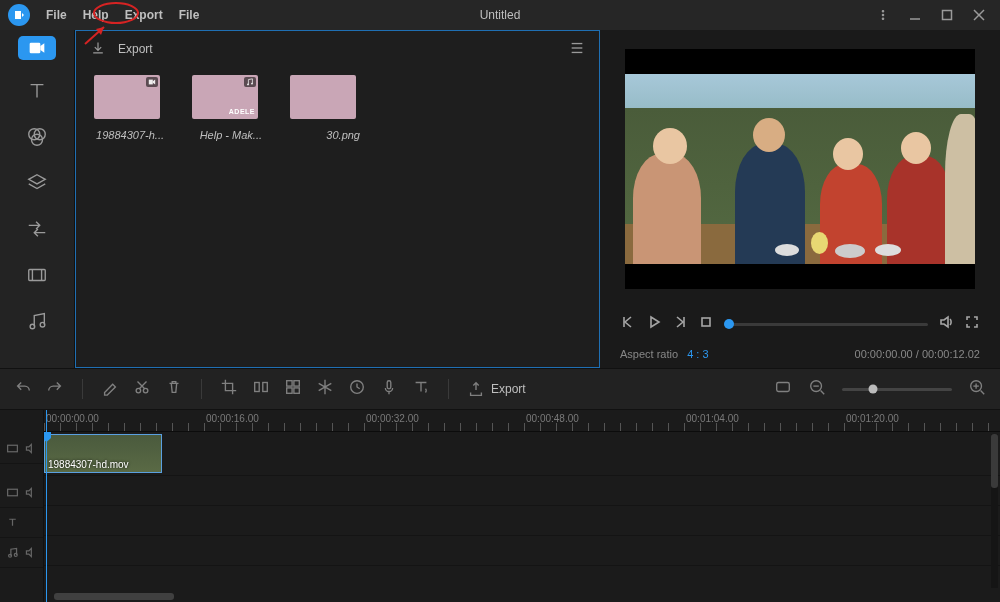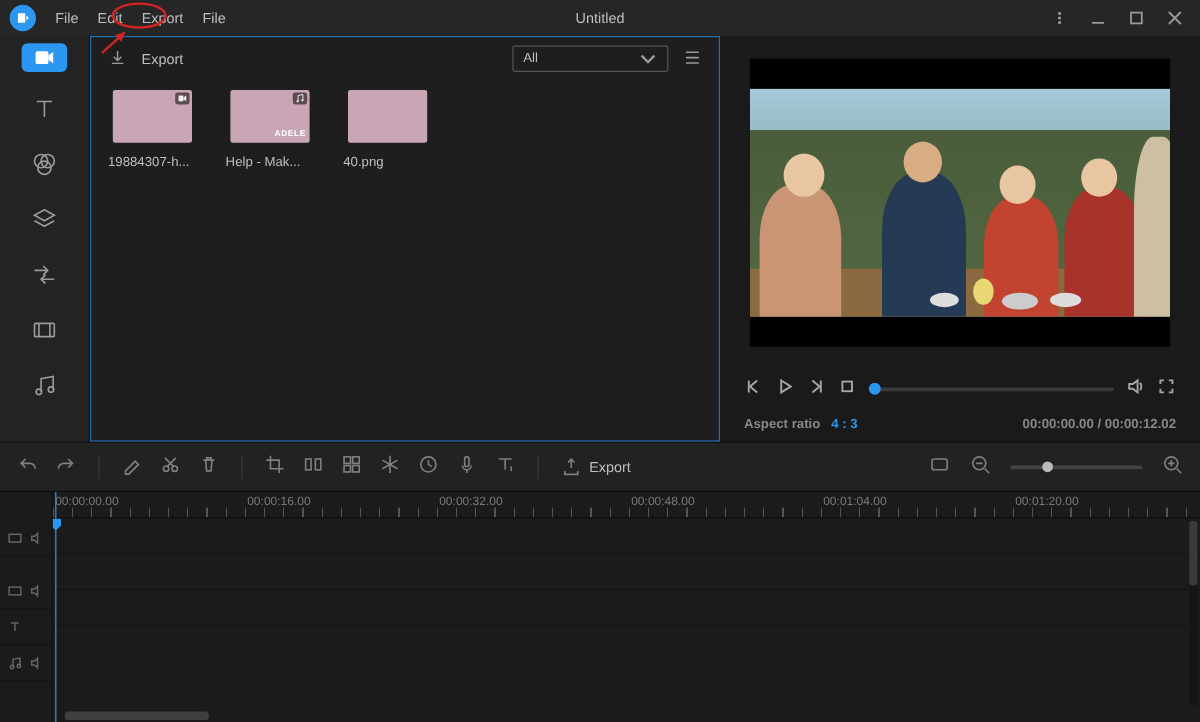--- a/index.html
+++ b/index.html
@@ -18,21 +18,21 @@
   .titlebar {
     height: 30px; display: flex; align-items: center;
     background: #262626; font-size: 12px; color: var(--text);
     position: relative;
   }
   .titlebar .logo {
     width: 22px; height: 22px; border-radius: 50%; background: var(--accent);
     margin: 0 8px; display: flex; align-items: center; justify-content: center;
   }
   .titlebar .logo svg { width: 12px; height: 12px; fill: #fff; }
-  .titlebar .menu-item { padding: 0 8px; cursor: default; position: relative; }
+  .titlebar .menu-item { padding: 0 8px; cursor: default; position: relative; font-weight: bold; }
   .titlebar .title-center {
     position: absolute; left: 50%; transform: translateX(-50%);
     color: var(--text);
   }
   .titlebar .win-controls { margin-left: auto; display: flex; align-items: center; gap: 14px; padding-right: 12px; }
   .titlebar .win-controls span { width: 18px; display: flex; justify-content: center; }
   .titlebar .win-controls svg { width: 12px; height: 12px; stroke: #9a9a9a; fill: none; stroke-width: 1.5; }
 
   
   .annot-circle {
@@ -89,21 +89,21 @@
   .lib-grid {
     display: flex; padding: 8px 14px; gap: 24px;
   }
   .media {
     width: 74px; display:flex; flex-direction:column; align-items:center;
   }
   .media .thumb {
     width: 66px; height: 44px; background: #c9a6b6; border-radius: 2px;
     position: relative; overflow: hidden;
   }
-  .media .label { font-size: 11px; color: var(--text); margin-top: 10px; text-align: left; white-space: nowrap; overflow: hidden; text-overflow: ellipsis; width: 100%; }
+  .media .label { font-size: 11px; color: var(--text); margin-top: 10px; text-align: right; white-space: nowrap; overflow: hidden; text-overflow: ellipsis; width: 100%; font-style: italic; }
   .media .type-badge {
     position:absolute; top:2px; right:2px; width:12px; height:10px;
     background: rgba(0,0,0,.55); border-radius:2px;
     display:flex; align-items:center; justify-content:center;
   }
   .media .type-badge svg { width:8px; height:8px; fill:#eee; }
 
   
   .preview {
     width: 400px; background: #1a1a1a;
@@ -119,21 +119,21 @@
     background: linear-gradient(#4a5a3d, #5a6a45);
   }
   .preview .controls {
     height: 32px; display:flex; align-items:center; gap:10px;
   }
   .preview .controls svg { width:16px; height:16px; stroke:#a5a5a5; fill:none; stroke-width:1.6; }
   .preview .seek { flex:1; height: 3px; background:#3a3a3a; border-radius:2px; position:relative; }
   .preview .seek .dot { position:absolute; left:0; top:50%; transform:translate(0,-50%); width:10px; height:10px; border-radius:50%; background: var(--accent); }
   .preview .info-row {
     height: 28px; display:flex; align-items:center; justify-content:space-between;
-    font-size: 11px; color: var(--text-dim); font-weight: bold;
+    font-size: 11px; color: var(--text-dim);
   }
   .preview .info-row .ratio-val { color: var(--accent); margin-left: 6px; }
 
   
   .tl-toolbar {
     height: 42px; background: #222; border-top:1px solid #111; border-bottom:1px solid #111;
     display:flex; align-items:center; padding: 0 14px; gap: 18px;
   }
   .tl-toolbar .sep { width:1px; height:20px; background: #3a3a3a; }
   .tl-toolbar svg { width:18px; height:18px; stroke:#808080; fill:none; stroke-width:1.5; }
@@ -234,21 +234,21 @@
 </head>
 <body>
 
 <div class="titlebar">
   <div class="logo">
     <svg viewBox="0 0 24 24">
         <path d="M4 4h12v16H4zM18 8l4 4-4 4z"></path>
       </svg>
   </div>
   <div class="menu-item">File</div>
-  <div class="menu-item">Edit</div>
+  <div class="menu-item">Help</div>
   <div class="menu-item">Export</div>
   <div class="menu-item">File</div>
   <div class="title-center">Untitled</div>
   <div class="win-controls">
     <span>
         <svg viewBox="0 0 16 16">
           <circle cx="8" cy="3" r="1" fill="#9a9a9a"></circle>
           <circle cx="8" cy="8" r="1" fill="#9a9a9a"></circle>
           <circle cx="8" cy="13" r="1" fill="#9a9a9a"></circle>
         </svg>
@@ -328,26 +328,20 @@
       </div>
   </div>
 
   <div class="library">
     <div class="lib-toolbar">
       <span><svg viewBox="0 0 20 20">
             <path d="M10 3v9M6 9l4 4 4-4M4 16h12"></path>
           </svg></span>
       <span>Export</span>
       <span class="spacer"></span>
-      <div class="dropdown">
-        <span>All</span>
-        <svg viewBox="0 0 12 12">
-            <path d="M2 4l4 4 4-4"></path>
-          </svg>
-      </div>
       <span><svg viewBox="0 0 18 18">
             <line x1="3" y1="4" x2="15" y2="4"></line>
             <line x1="3" y1="9" x2="15" y2="9"></line>
             <line x1="3" y1="14" x2="15" y2="14"></line>
           </svg></span>
     </div>
     <div class="lib-grid">
       <div class="media">
         <div class="thumb thumb-people">
           <div class="type-badge">
@@ -366,21 +360,21 @@
                 <path d="M3 8V2l5-1v6" stroke="#eee" stroke-width="1" fill="none"></path>
                 <circle cx="2.5" cy="8" r="1.2"></circle>
                 <circle cx="7.5" cy="7" r="1.2"></circle>
               </svg>
             </div>
         </div>
         <div class="label">Help - Mak...</div>
       </div>
       <div class="media">
         <div class="thumb thumb-goat"></div>
-        <div class="label">40.png</div>
+        <div class="label">30.png</div>
       </div>
     </div>
   </div>
 
   <div class="preview">
     <div class="canvas-wrap">
       <div class="canvas">
         <div class="video-frame">
           <div class="vf-sky"></div>
           <div class="vf-table"></div>
@@ -563,20 +557,26 @@
     <div class="ruler">
       <div class="minor-ticks"></div>
       <span class="tick-major" style="left:2px">00:00:00.00</span>
       <span class="tick-major" style="left:162px">00:00:16.00</span>
       <span class="tick-major" style="left:322px">00:00:32.00</span>
       <span class="tick-major" style="left:482px">00:00:48.00</span>
       <span class="tick-major" style="left:642px">00:01:04.00</span>
       <span class="tick-major" style="left:802px">00:01:20.00</span>
     </div>
 
+    <div class="track tall">
+      <div class="clip">
+        <div class="clip-bg thumb-people"></div>
+        <div class="clip-label">19884307-hd.mov</div>
+      </div>
+    </div>
     <div class="track"></div>
     <div class="track"></div>
     <div class="track"></div>
 
     <div class="playhead" style="left:2px">
         <div class="head"></div>
       </div>
 
     <div class="vscroll">
         <div class="thumb"></div>

